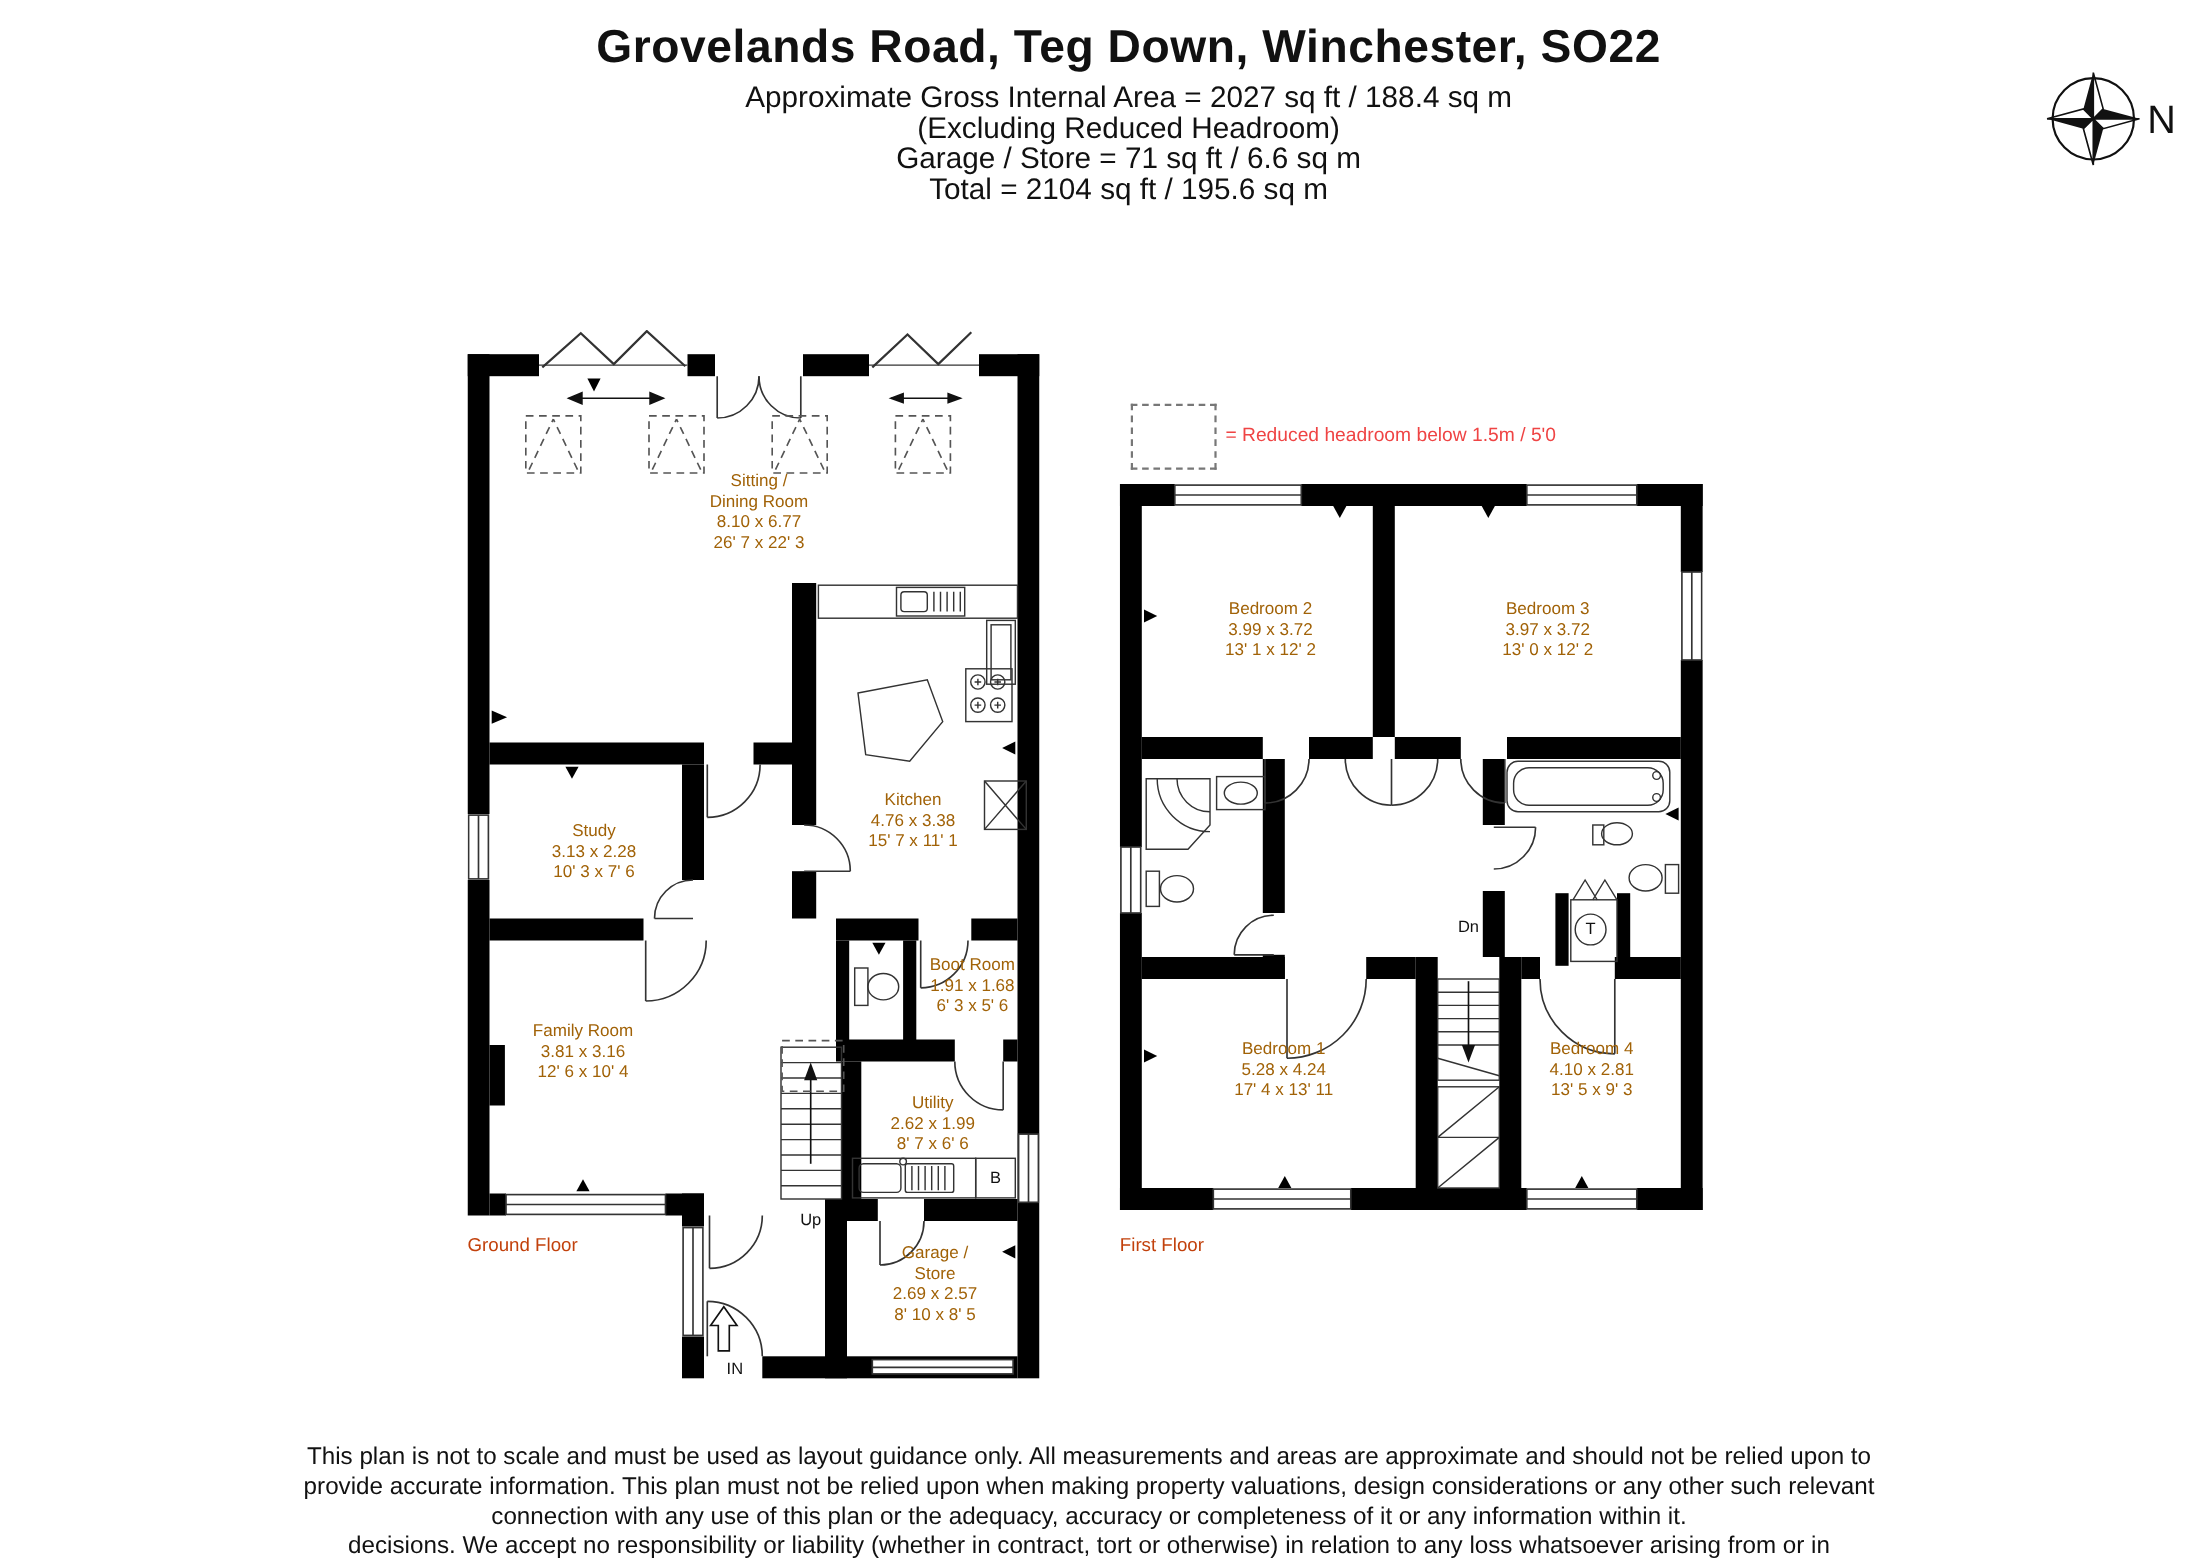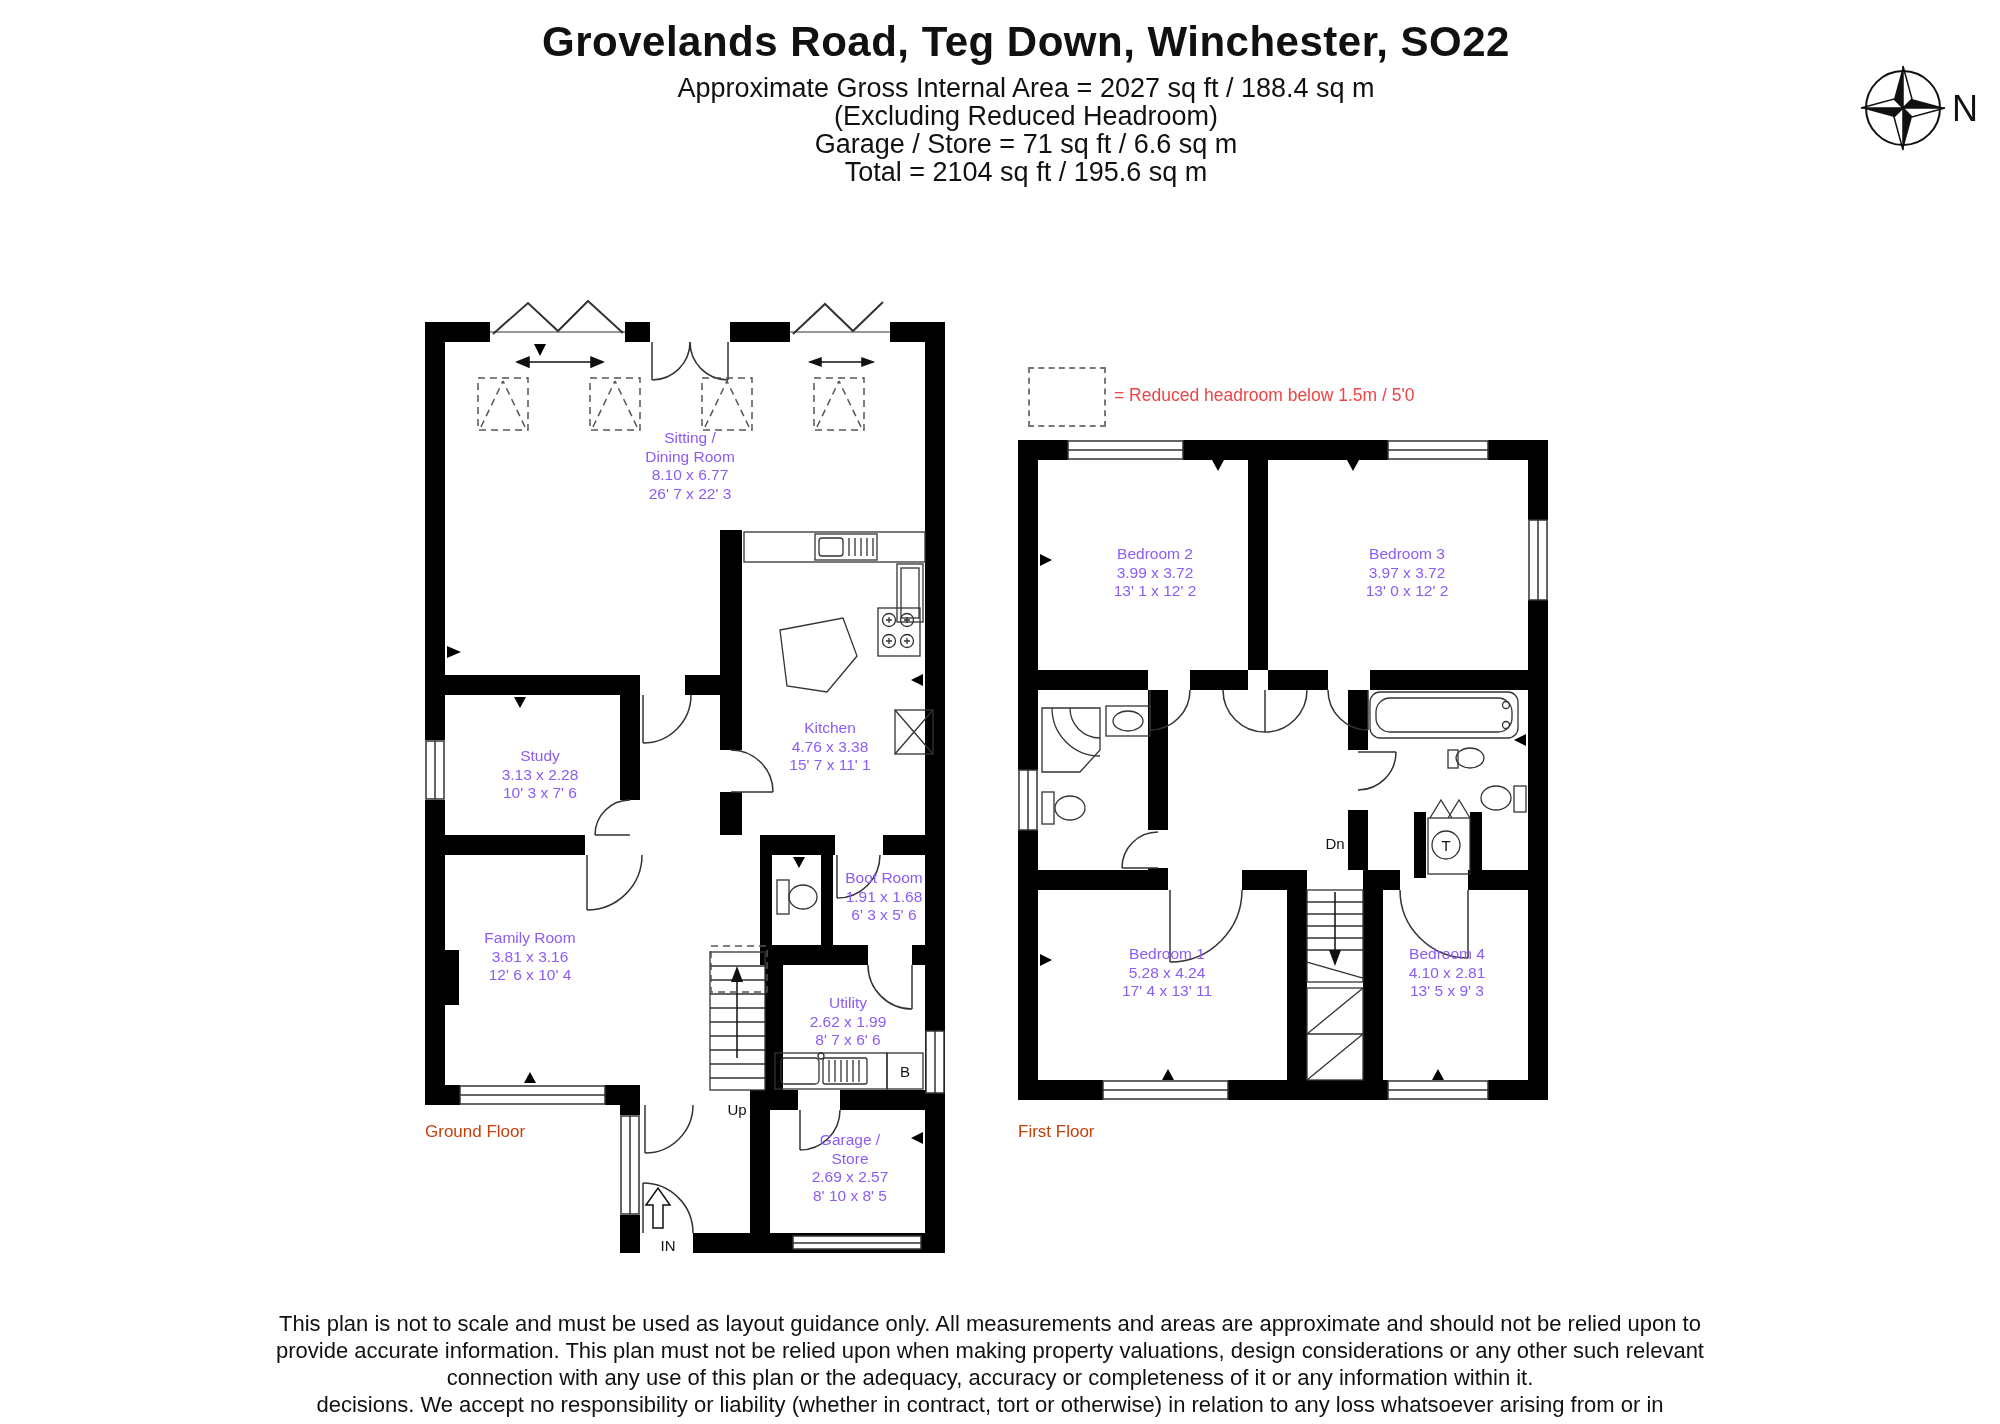--- a/index.html
+++ b/index.html
@@ -3,21 +3,21 @@
 <meta charset="utf-8">
 <style>
   html,body{margin:0;padding:0;background:#fff;}
   .page{position:relative;width:2000px;height:1424px;background:#ffffff;overflow:hidden;
         font-family:"Liberation Sans", sans-serif;color:#111;}
   .header{position:absolute;left:0;top:18px;width:1980px;text-align:center;padding-left:36px;}
   .title{font-size:42px;font-weight:bold;letter-spacing:0.5px;margin-bottom:8px;}
   .hline{font-size:27px;line-height:28px;}
   .plan-svg{position:absolute;}
   .room-label{position:absolute;transform:translate(-50%,-50%);text-align:center;
-              white-space:pre-line;font-size:15.5px;line-height:1.2;color:#8b5cf6;}
+              white-space:pre-line;font-size:15.5px;line-height:1.2;color:#a16207;}
   .floor-caption{position:absolute;font-size:17px;color:#c2410c;}
   .small-label{position:absolute;transform:translate(-50%,-50%);font-size:15px;color:#111;}
   .legend-box{position:absolute;left:1028px;top:367px;width:74px;height:56px;
               border:2px dashed #777;background:#fff;}
   .legend-text{position:absolute;left:1114px;top:385px;font-size:17.5px;color:#ef4444;}
   .disclaimer{position:absolute;left:0;top:1310px;width:1980px;text-align:center;
               font-size:22px;line-height:27px;color:#111;}
   .compass-n{position:absolute;left:1952px;top:88px;font-size:36px;color:#111;}
 </style>
 </head>

